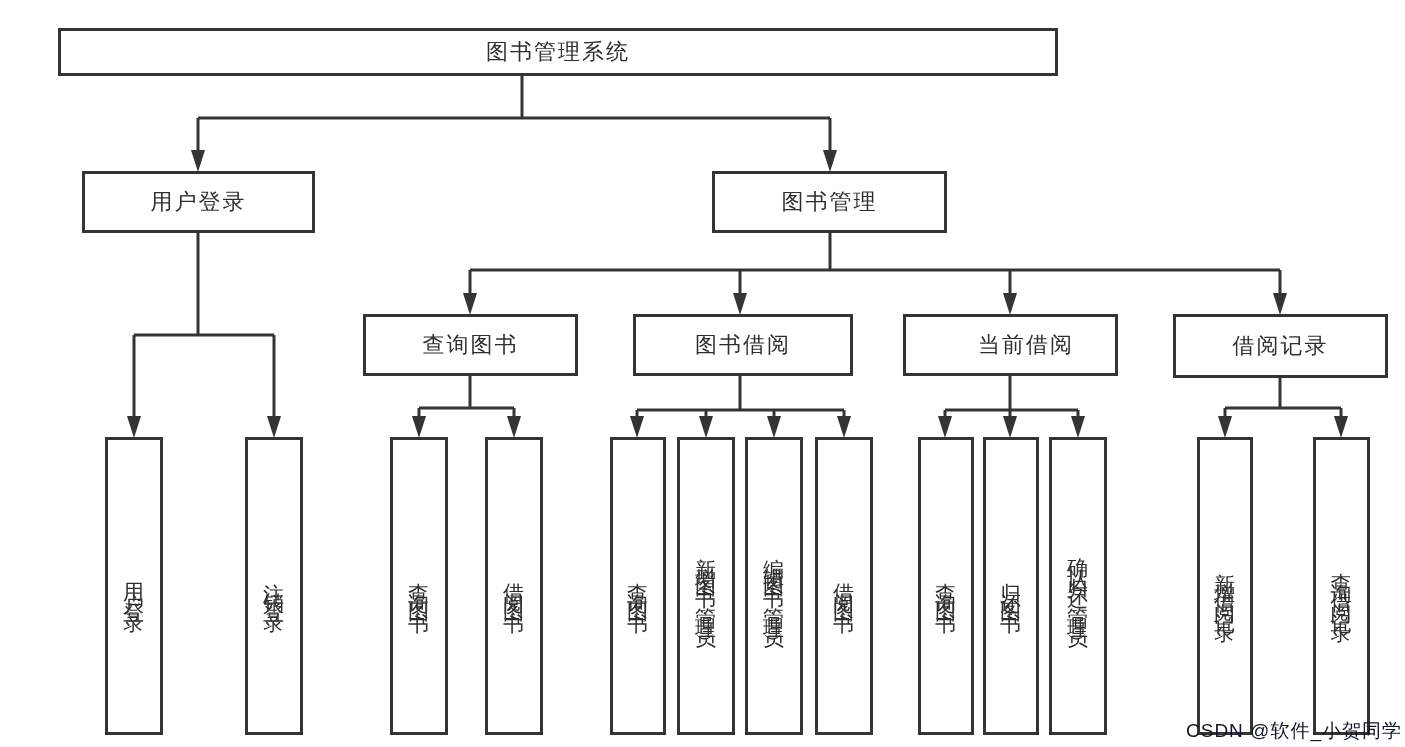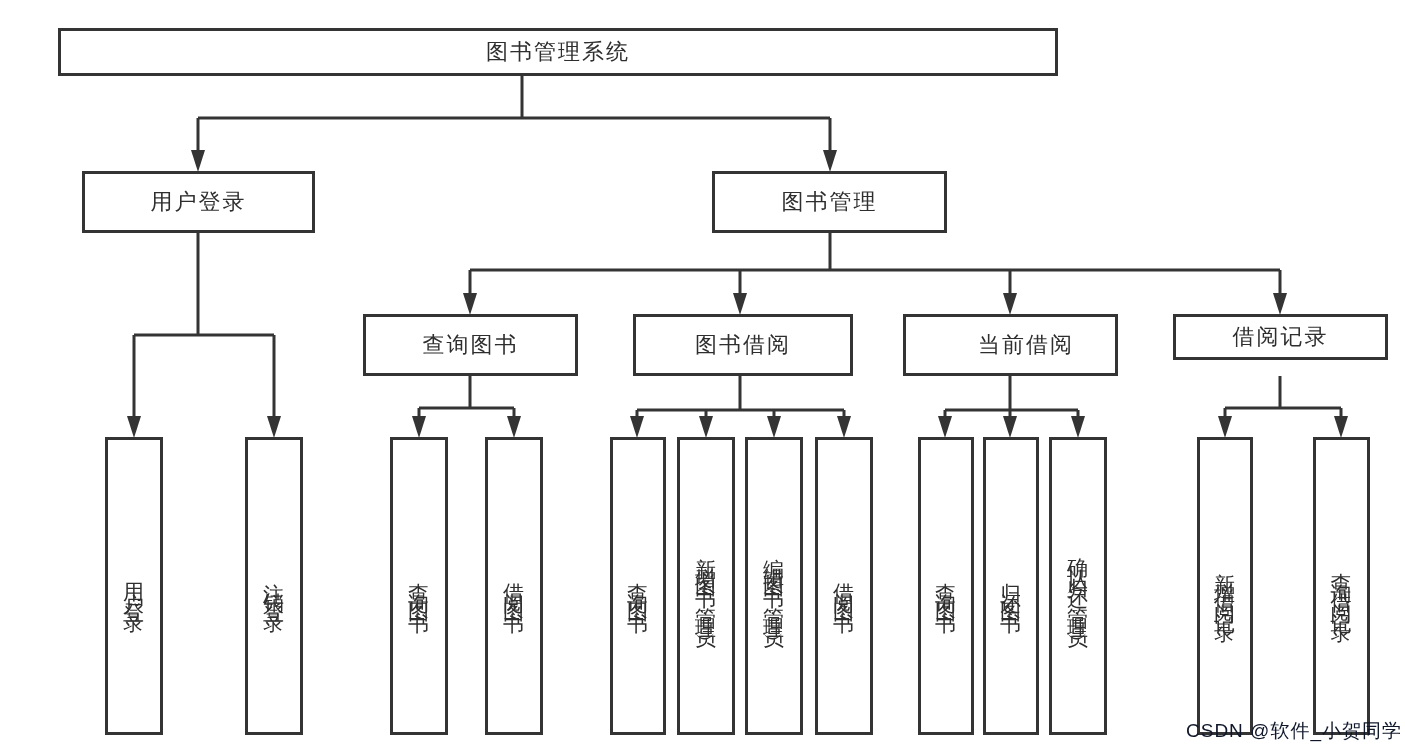--- a/index.html
+++ b/index.html
@@ -27,21 +27,21 @@
   }
   
   #n-root{left:22px;top:28px;width:1000px;height:48px;margin-left:36px;}
   
   #n-login{left:82px;top:171px;width:233px;height:62px;}
   #n-mgmt{left:712px;top:171px;width:235px;height:62px;}
   
   #n-newbook{left:363px;top:314px;width:215px;height:62px;}
   #n-borrow{left:633px;top:314px;width:220px;height:62px;}
   #n-current{left:903px;top:314px;width:215px;height:62px;padding-left:31px;}
-  #n-records{left:1173px;top:314px;width:215px;height:46px;}
+  #n-records{left:1173px;top:314px;width:215px;height:64px;}
   
   #l-g1c1{left:105px;width:58px;}
   #l-g1c2{left:245px;width:58px;}
   #l-g2c1{left:390px;width:58px;}
   #l-g2c2{left:485px;width:58px;}
   #l-g3c1{left:610px;width:56px;}
   #l-g3c2{left:677px;width:58px;}
   #l-g3c3{left:745px;width:58px;}
   #l-g3c4{left:815px;width:58px;}
   #l-g4c1{left:918px;width:56px;}

